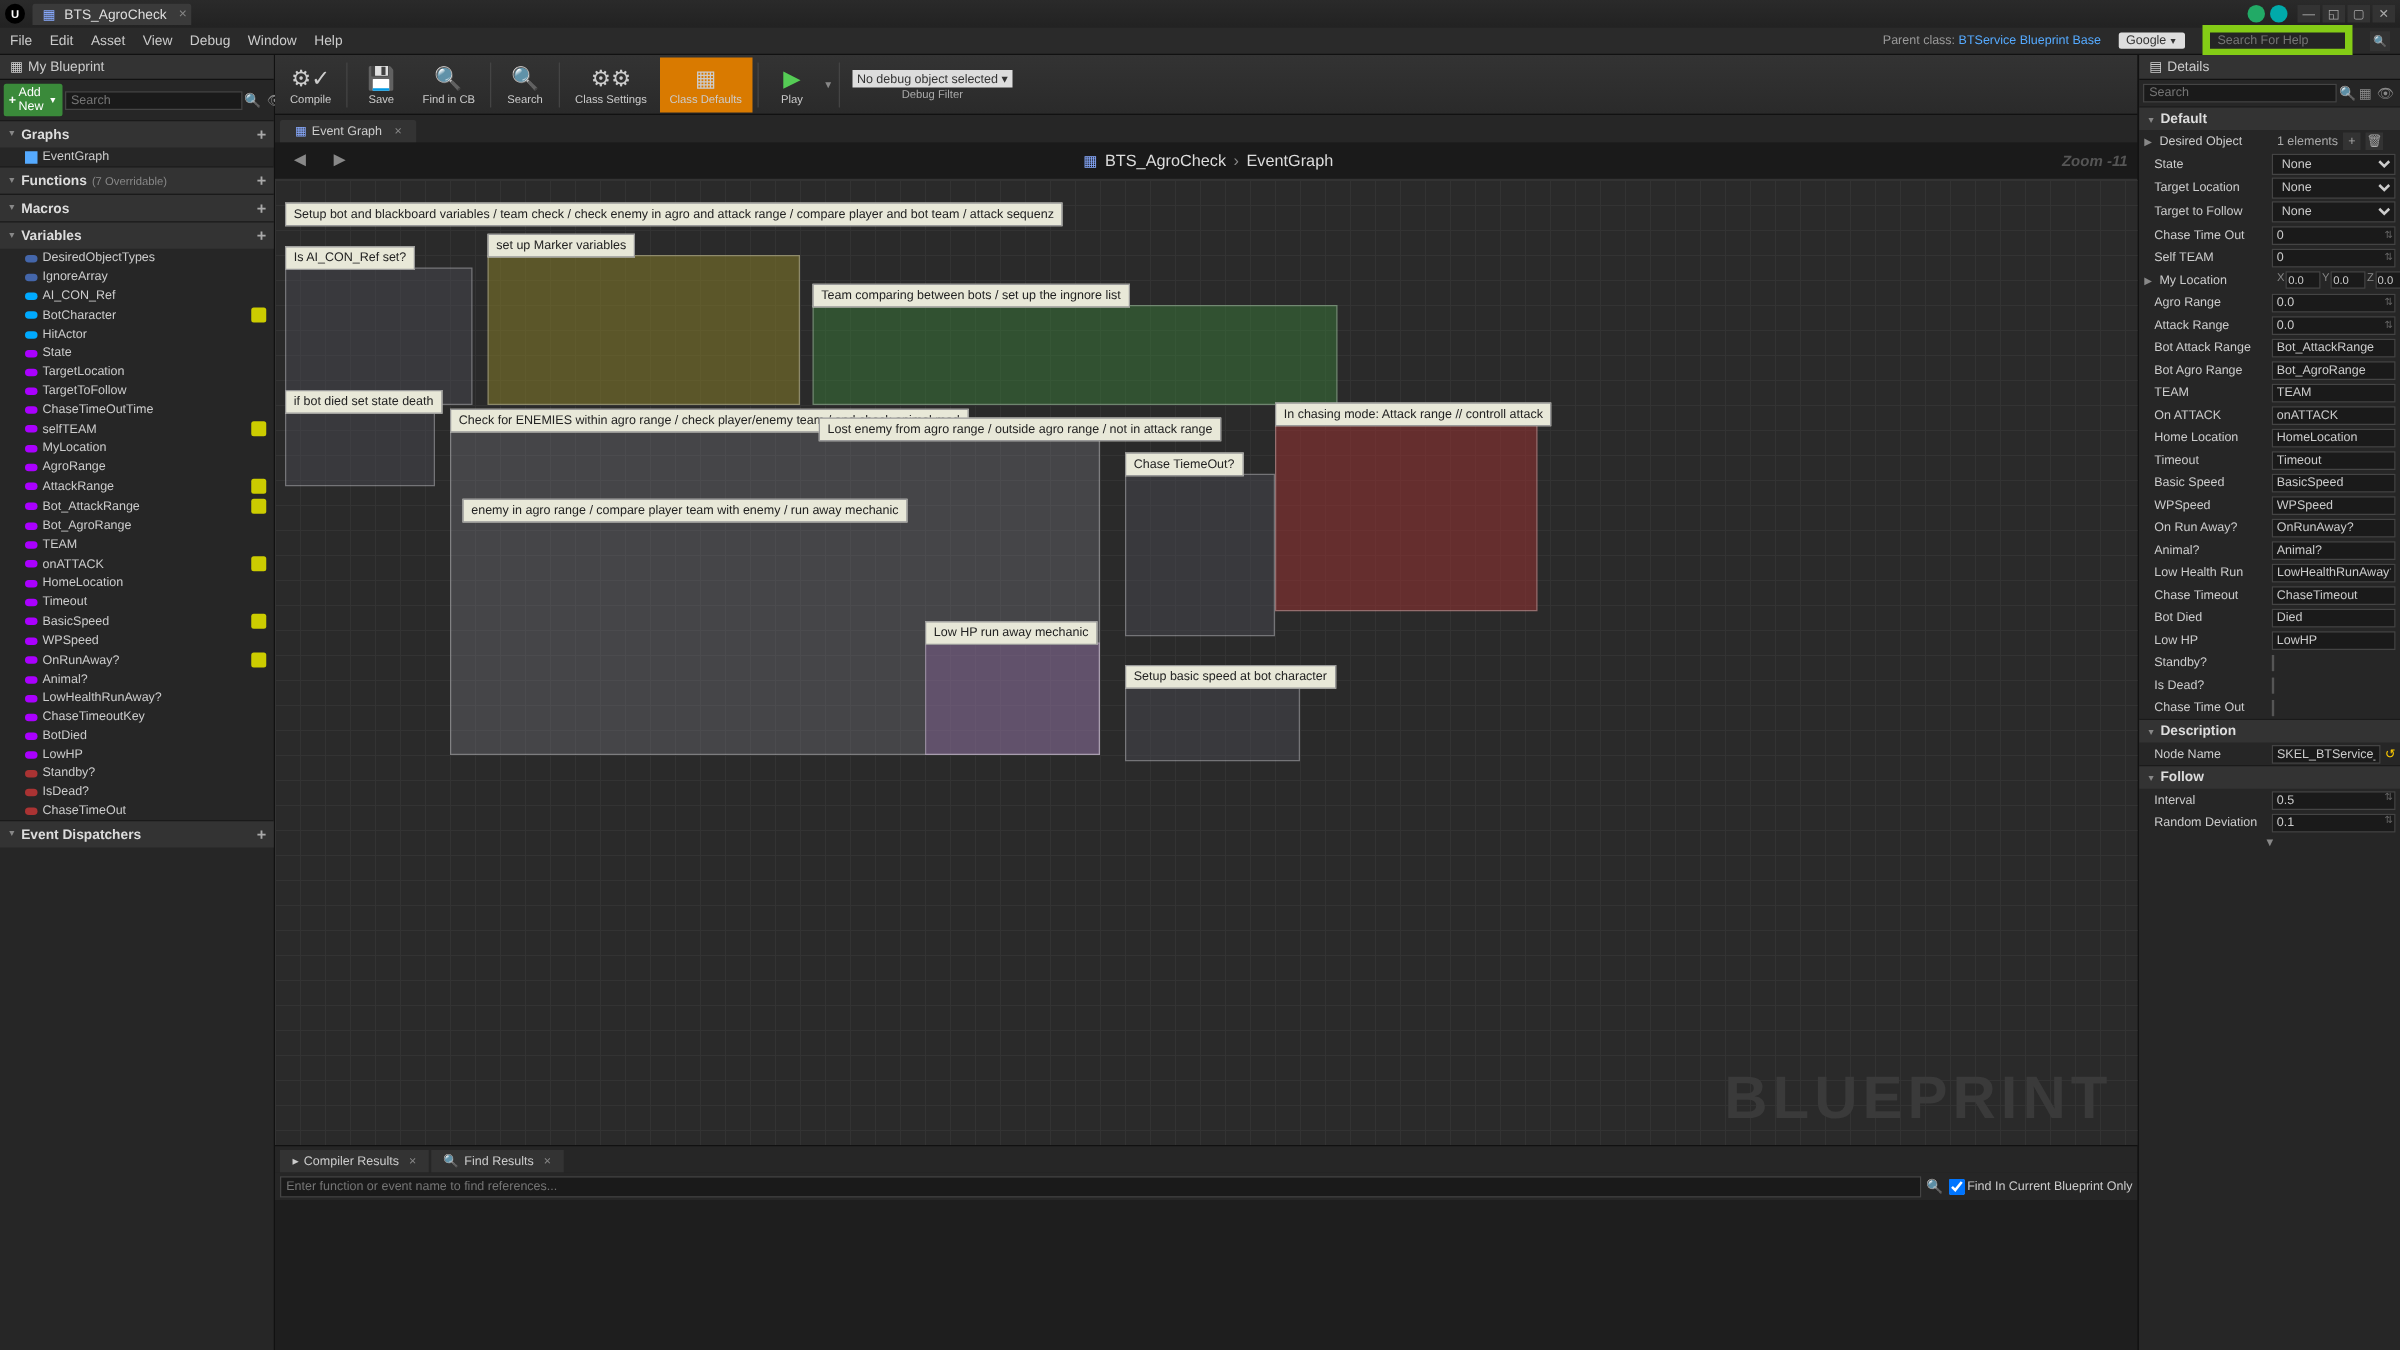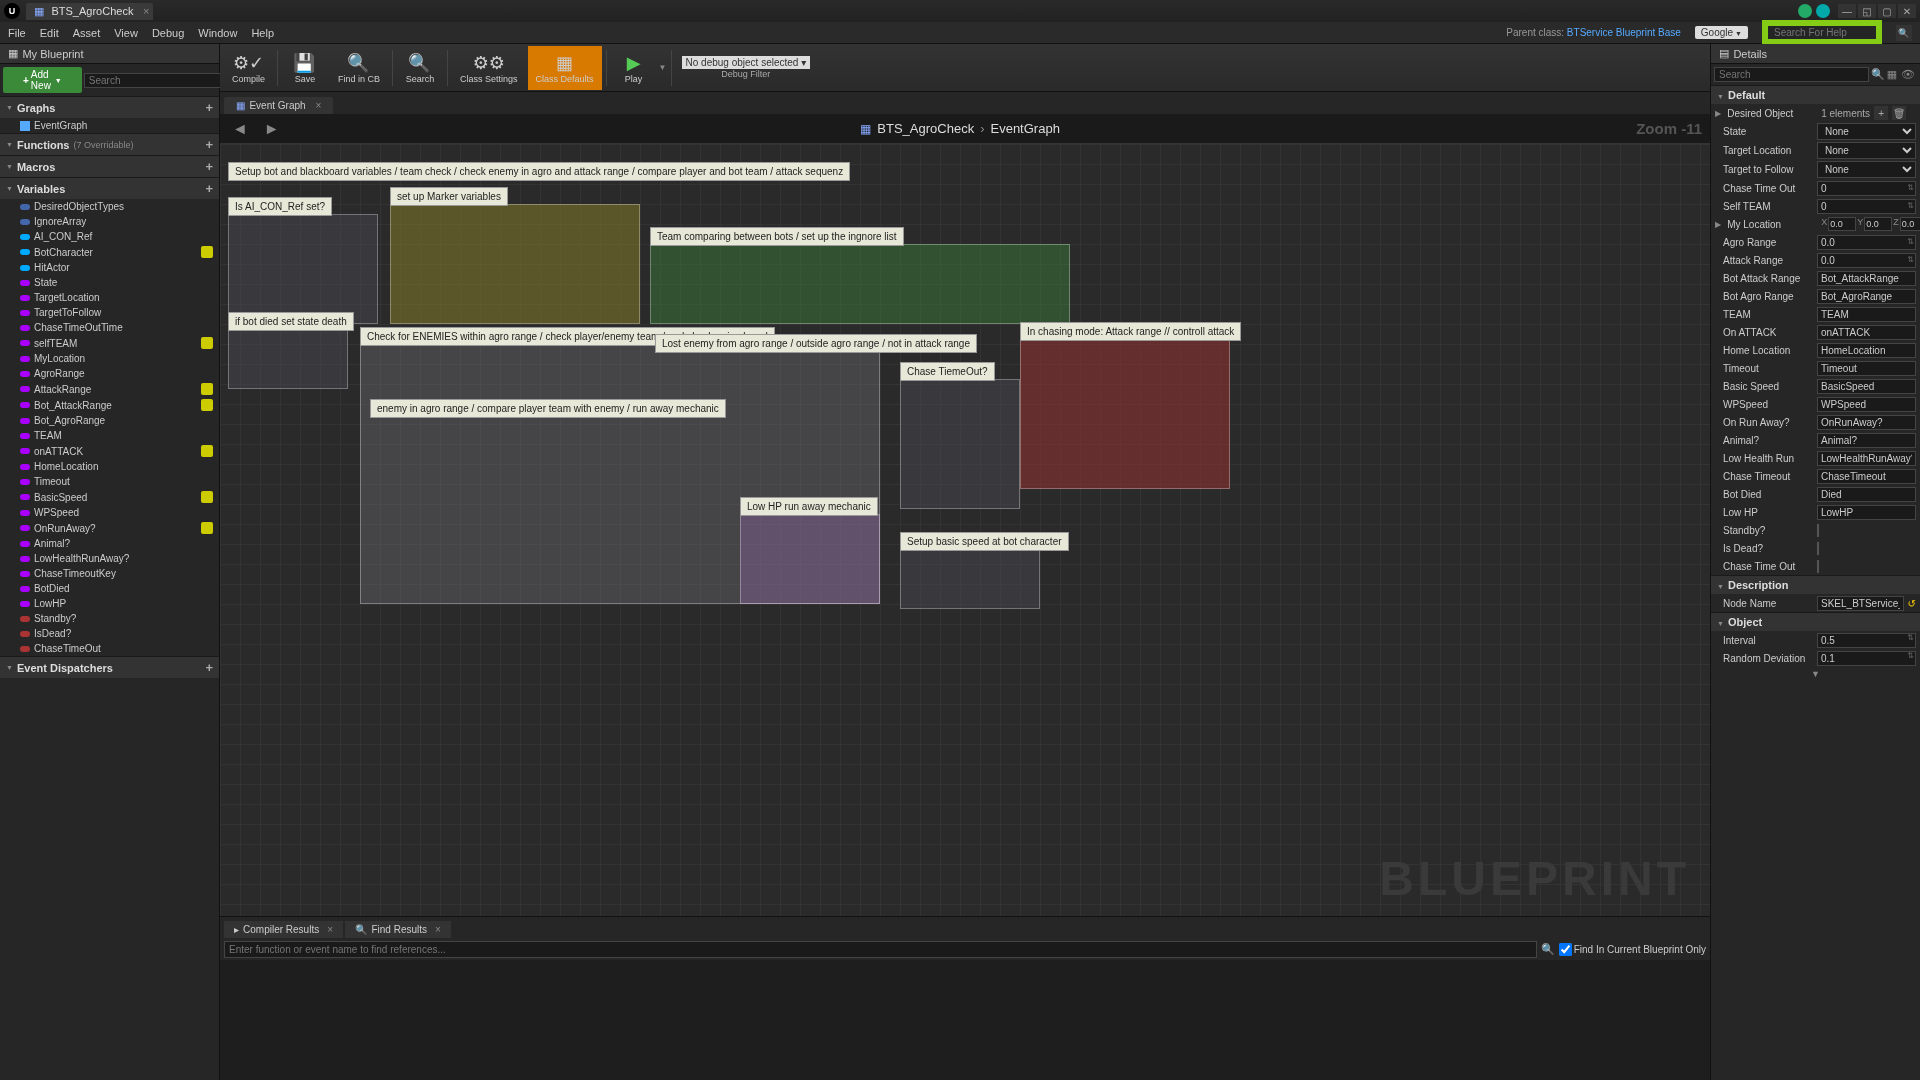--- a/index.html
+++ b/index.html
@@ -27,21 +27,21 @@
 .menubar .help-search{background:#252525;border:6px solid #84cc16;color:#888;padding:1px 6px;font-size:10px;width:120px;}
 .menubar .srch-btn{width:16px;height:16px;background:#333;display:flex;align-items:center;justify-content:center;color:#aaa;font-size:9px;}
 
 
 .main { display: flex; height: calc(1080px - 44px); }
 
 
 .left { width: 220px; background: #262626; border-right: 1px solid #111; display:flex;flex-direction:column;}
 .panel-tab { background: #333; padding: 3px 8px; font-size: 11px; display:flex;align-items:center;gap:4px;border-bottom:1px solid #111;}
 .addnew-row{display:flex;align-items:center;padding:3px;gap:2px;background:#262626;}
-.addnew{background:#3a8a3a;color:#fff;padding:2px 20px;font-size:10px;border-radius:2px;display:flex;align-items:center;gap:2px;}
+.addnew{background:#3a8a3a;color:#fff;padding:2px 4px;font-size:10px;border-radius:2px;display:flex;align-items:center;gap:2px;}
 .addnew::before{content:"+";font-weight:bold;}
 .addnew::after{content:"▼";font-size:7px;margin-left:2px;}
 .search-sm{flex:1;background:#1a1a1a;border:1px solid #444;padding:1px 4px;color:#888;font-size:10px;}
 .eye-tog{color:#888;font-size:11px;padding:0 2px;}
 
 .cat-header{background:#333;padding:3px 6px;font-size:11px;font-weight:bold;color:#ddd;display:flex;align-items:center;border-top:1px solid #1a1a1a;}
 .cat-header .plus{margin-left:auto;color:#aaa;font-size:13px;}
 .cat-header::before{content:"▼";font-size:7px;margin-right:4px;color:#888;}
 .cat-sub{font-weight:normal;color:#888;font-size:9px;margin-left:4px;}
 
@@ -63,21 +63,21 @@
 
 .graph-tabs{height:22px;background:#262626;display:flex;align-items:flex-end;padding:0 4px;}
 .graph-tab{background:#333;padding:3px 12px;font-size:10px;border-radius:2px 2px 0 0;display:flex;align-items:center;gap:4px;color:#ccc;}
 .graph-tab .close{color:#888;margin-left:6px;}
 
 .graph-bar{height:30px;background:#1a1a1a;display:flex;align-items:center;padding:0 8px;gap:8px;border-bottom:1px solid #333;}
 .nav-arrow{color:#888;font-size:16px;padding:0 4px;cursor:pointer;}
 .breadcrumb{margin:0 auto;display:flex;align-items:center;gap:6px;font-size:13px;color:#ddd;}
 .breadcrumb .bc-ico{font-size:12px;}
 .breadcrumb .sep{color:#888;}
-.zoom-ind{color:#555;font-size:15px;font-weight:bold;}
+.zoom-ind{color:#555;font-size:12px;font-weight:bold;font-style:italic;}
 
 .graph-canvas{flex:1;background:#2a2a2a;background-image:
   linear-gradient(#333 1px,transparent 1px),
   linear-gradient(90deg,#333 1px,transparent 1px);
   background-size:20px 20px;
   position:relative;overflow:hidden;}
 .watermark{position:absolute;right:20px;bottom:10px;font-size:48px;font-weight:900;color:#3a3a3a;letter-spacing:4px;}
 
 .comment-box{position:absolute;border:1px solid rgba(255,255,255,0.3);}
 .comment-title{background:#e8e8d8;color:#222;padding:3px 6px;font-size:10px;font-weight:500;position:absolute;top:-18px;left:-1px;white-space:nowrap;border:1px solid #999;}
@@ -586,21 +586,21 @@
         </div>
       </div>
 
     <div class="det-cat">Description</div>
     <div class="det-row">
       <span class="lbl">Node Name</span>
       <span class="val"><input class="det-input" value="SKEL_BTService_BlueprintBase" style=""></span>
       <span class="yellow-arrow">↺</span>
     </div>
 
-    <div class="det-cat">Object</div>
+    <div class="det-cat">Follow</div>
     <div class="det-row">
       <span class="lbl">Interval</span>
       <span class="val spinner"><input class="det-input" value="0.5" style=""></span>
     </div>
     <div class="det-row">
       <span class="lbl">Random Deviation</span>
       <span class="val spinner"><input class="det-input" value="0.1" style=""></span>
     </div>
     <div class="show-adv">▼</div>
   </div>

